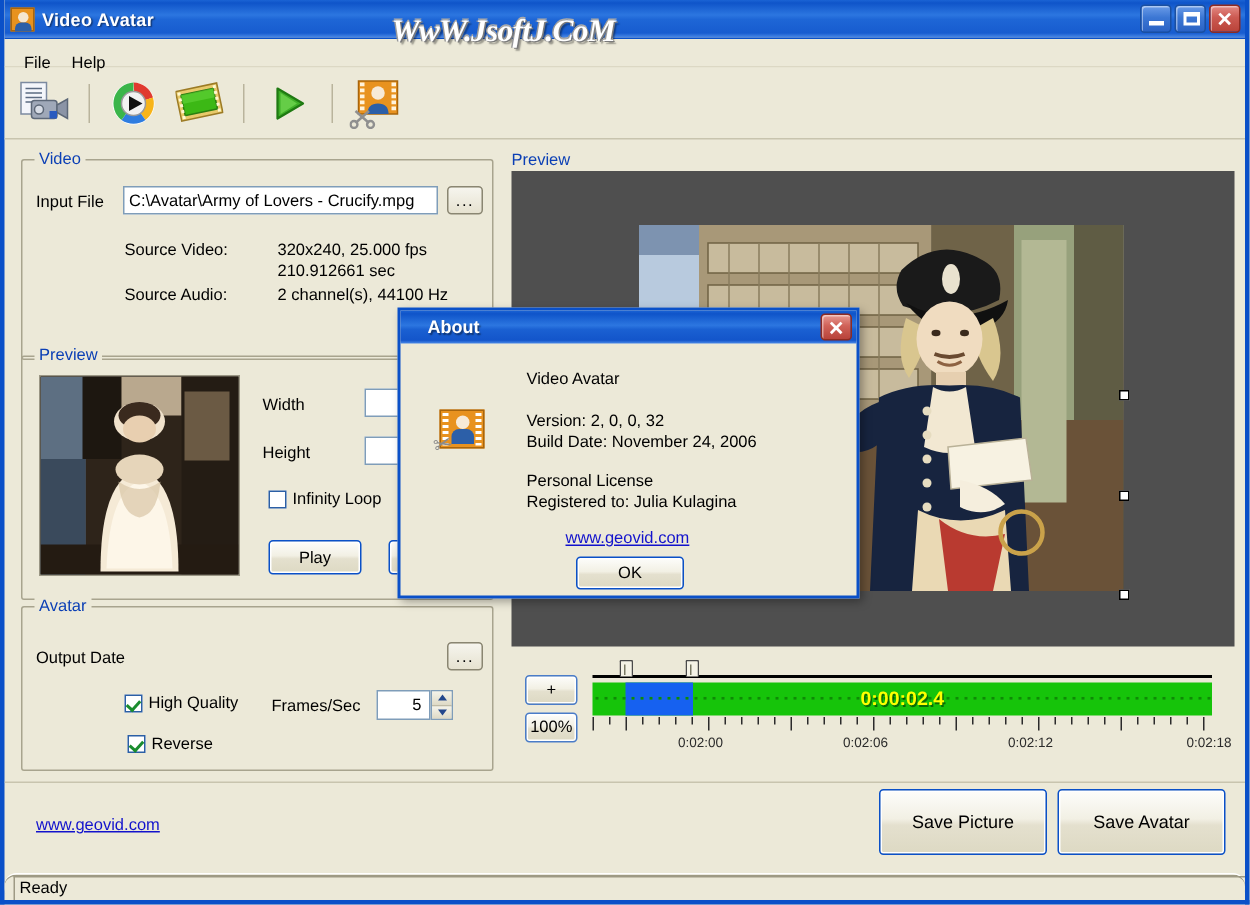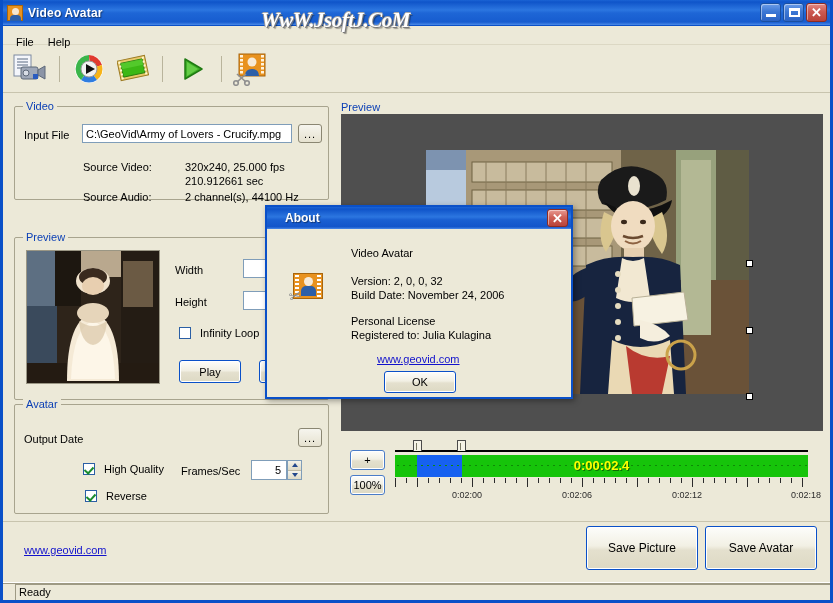--- a/index.html
+++ b/index.html
@@ -147,21 +147,21 @@
     border-radius: 3px;
     font-size: 11px; color: #000;
     display: flex; align-items: center; justify-content: center;
     box-shadow: inset 0 0 0 1px #fff;
     cursor: default;
   }
   .btn.dots { font-size: 11px; letter-spacing: 1px; border-color:#8a8672; box-shadow:none;
     background: linear-gradient(to bottom,#f6f5ee,#e6e2d0); }
 
   
-  .cbwrap { position: absolute; display: flex; align-items: center; gap: 9px; font-size: 11px; }
+  .cbwrap { position: absolute; display: flex; align-items: center; gap: 4px; font-size: 11px; }
   .cbox {
     width: 12px; height: 12px; background: #fff;
     border: 1px solid #2b5fa5; flex: 0 0 auto; position: relative;
   }
   .cbox.checked::after {
     content: ''; position: absolute; left: 2px; top: 1px;
     width: 4px; height: 7px;
     border: solid #1a8c2e; border-width: 0 2px 2px 0;
     transform: rotate(42deg);
   }
@@ -222,21 +222,21 @@
   a.link { color:#1212cc; font-size:11px; text-decoration: underline; }
 
   
   .statusbar {
     position: absolute; left: 0; bottom: 0;
     width: 827px; height: 18px;
     background: #ece9d8;
     border-top: 1px solid #fff;
     box-shadow: inset 0 1px 0 #9e9a84;
     display: flex; align-items: center;
-    padding-left: 12px; font-size: 11px;
+    padding-left: 6px; font-size: 11px; border-radius: 8px;
   }
   .statusbar .sb-sunk {
     border: 1px solid #9e9a84; border-right:none; border-bottom:none;
     height: 16px; flex: 1; padding-left: 3px; line-height: 15px;
   }
 
   
   .dialog {
     position: absolute;
     border: 2px solid #0a50c8;
@@ -420,24 +420,24 @@
         <g stroke="#8f8f8f" stroke-width="1.6" fill="none">
           <line x1="4" y1="22" x2="13" y2="30"></line>
             <line x1="13" y1="22" x2="4" y2="30"></line>
           <circle cx="3" cy="31" r="2.3"></circle>
             <circle cx="14" cy="31" r="2.3"></circle>
         </g>
       </svg>
     </div>
   </div>
 
-  <div class="group" style="left:11px; top:106px; width:315px; height:94px;">
+  <div class="group" style="left:11px; top:106px; width:315px; height:134px;">
     <div class="legend">Video</div>
     <div class="lbl" style="left:9px; top:22px;">Input File</div>
-    <div class="tinput" style="left:67px; top:17px; width:210px; height:19px;">C:\GeoVid\Army of Lovers - Crucify.mpg</div>
+    <div class="tinput" style="left:67px; top:17px; width:210px; height:19px;">C:\Avatar\Army of Lovers - Crucify.mpg</div>
     <div class="btn dots" style="left:283px; top:17px; width:24px; height:19px;">...</div>
 
     <div class="lbl" style="left:68px; top:54px;">Source Video:</div>
     <div class="lbl" style="left:170px; top:54px;">320x240, 25.000 fps</div>
     <div class="lbl" style="left:170px; top:68px;">210.912661 sec</div>
 
     <div class="lbl" style="left:68px; top:84px;">Source Audio:</div>
     <div class="lbl" style="left:170px; top:84px;">2 channel(s), 44100 Hz</div>
   </div>
 

